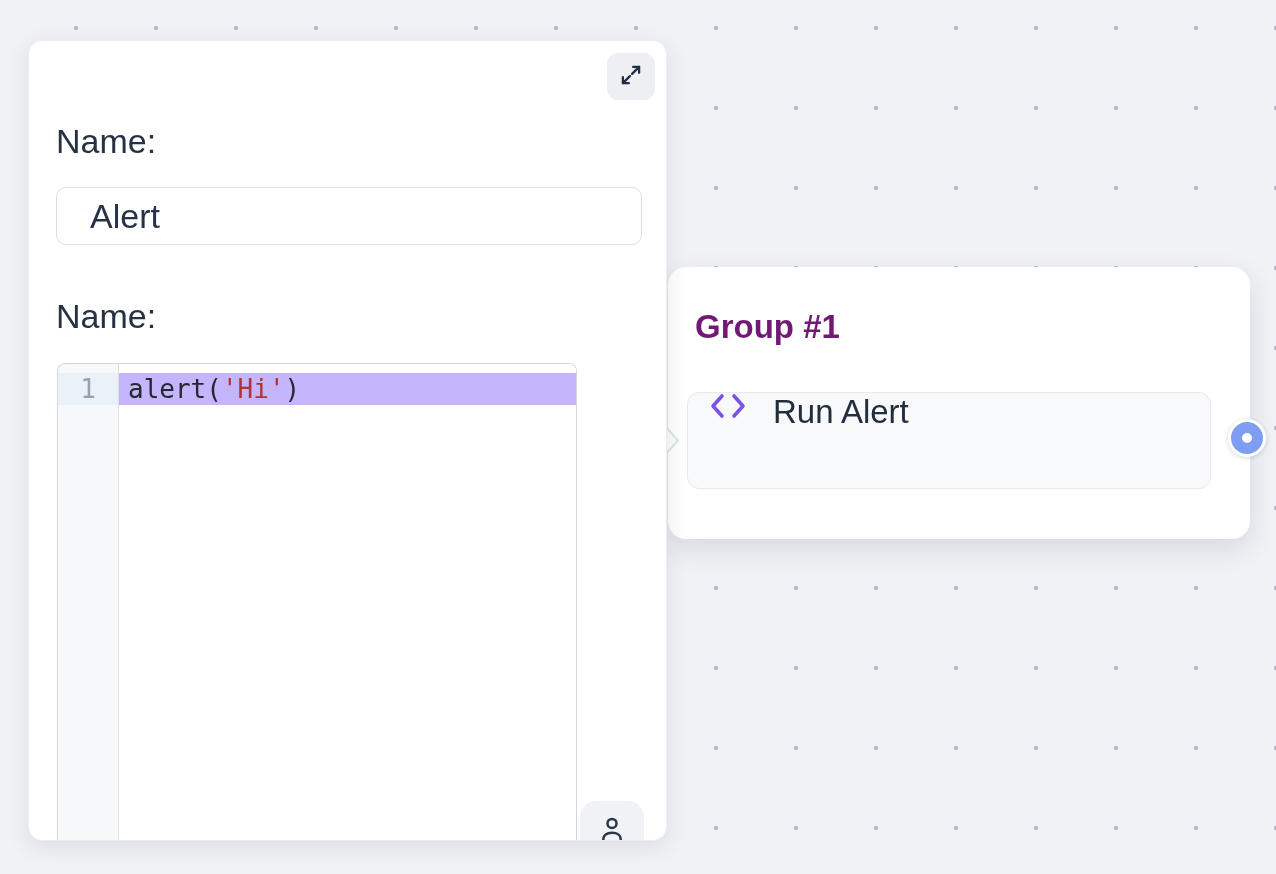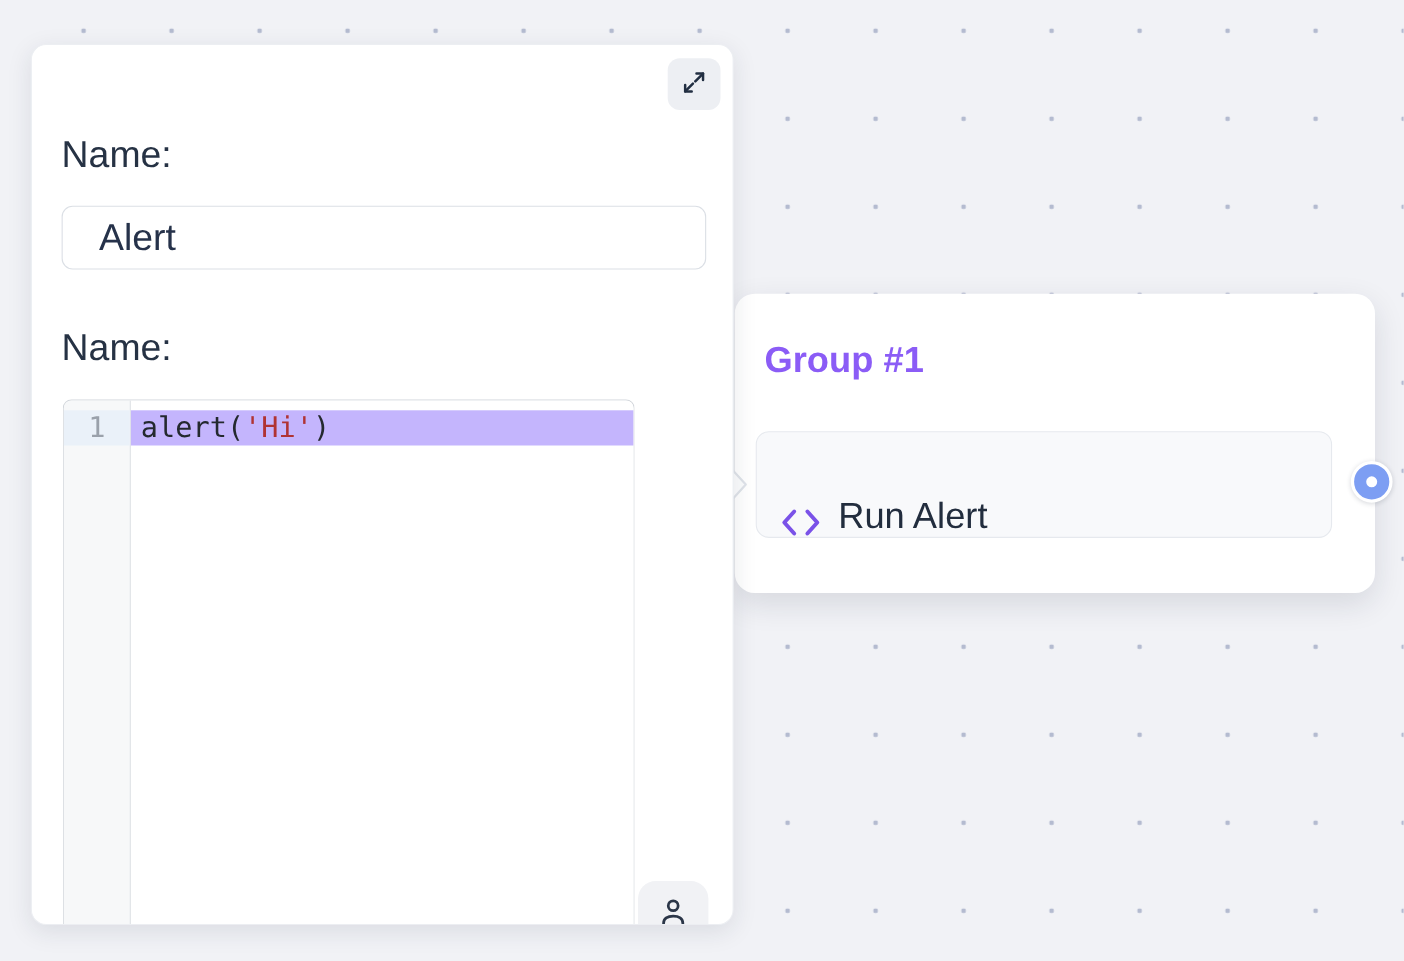--- a/index.html
+++ b/index.html
@@ -77,26 +77,26 @@
 
   
   .group-card {
     position:absolute; left:668px; top:267px; width:582px; height:272px;
     background:#ffffff; border-radius:18px;
     box-shadow:0 10px 28px rgba(25,35,60,.12);
     z-index:1;
   }
   .group-title {
     position:absolute; left:27px; top:38px;
-    font-size:33px; line-height:44px; font-weight:700; color:#8b5cf6;
+    font-size:33px; line-height:44px; font-weight:700; color:#701a75;
   }
   .flow-node {
     position:absolute; left:19px; top:125px; width:524px; height:97px;
     background:#f8f9fb; border:1.5px solid #e6e9ee; border-radius:12px;
-    display:flex; align-items:flex-end; gap:15px; padding-left:21px; cursor:pointer;
+    display:flex; align-items:flex-start; gap:26px; padding-left:21px; cursor:pointer;
   }
   .code-brackets svg { width:38px; height:26px; display:block;
     stroke:#7a52e8; stroke-width:3.6; fill:none; stroke-linecap:round; stroke-linejoin:round; }
   .node-label { font-size:33px; color:#222d3e; }
 
   .input-connector {
     position:absolute; left:-6px; top:156px; width:18px; height:35px;
   }
   .handle-backing {
     position:absolute; left:560px; top:152px; width:38px; height:38px;

